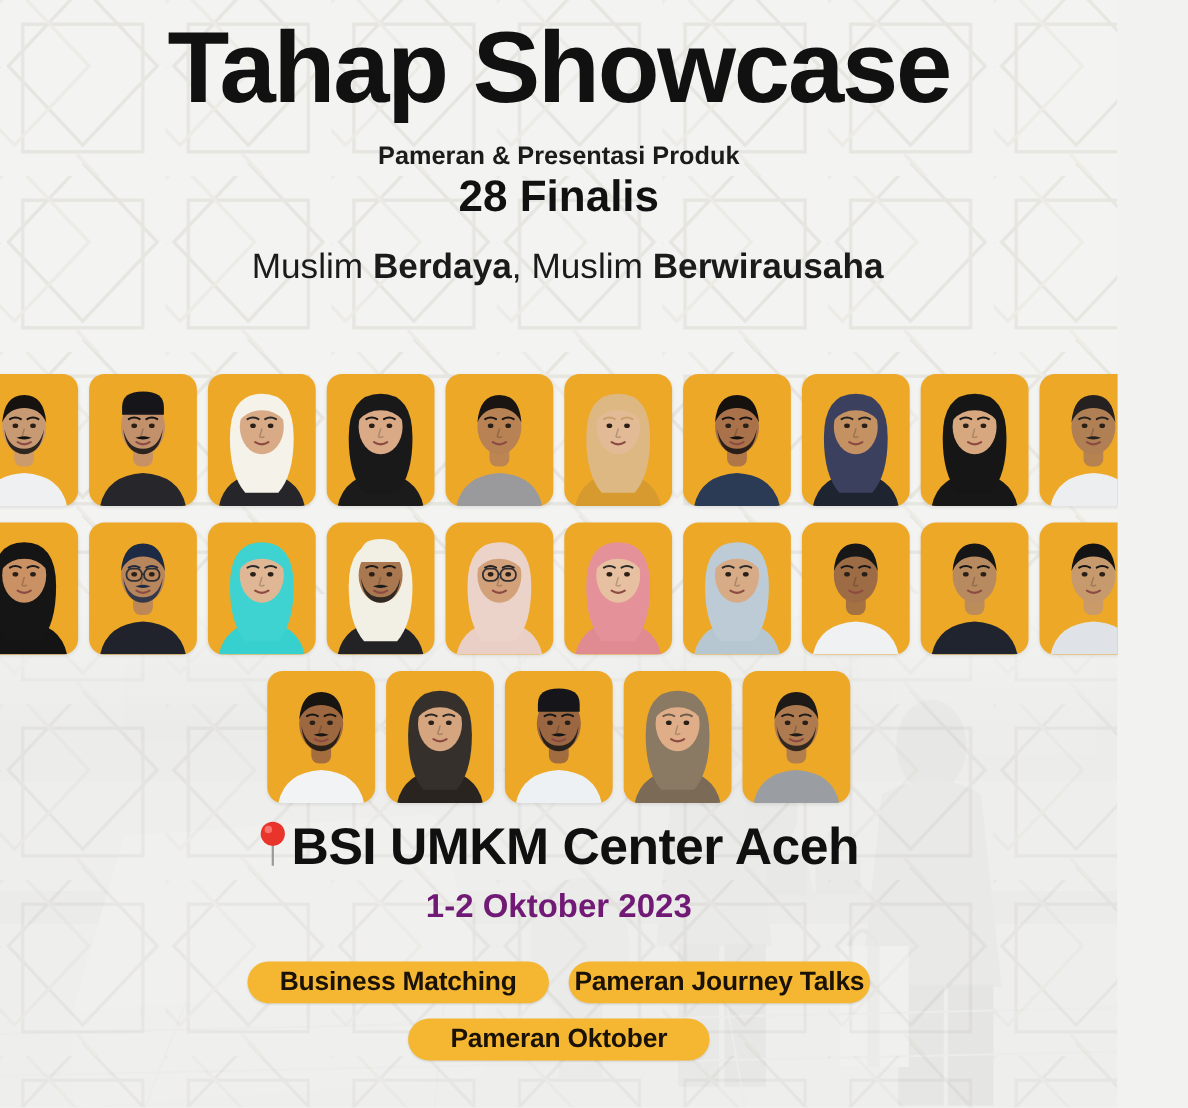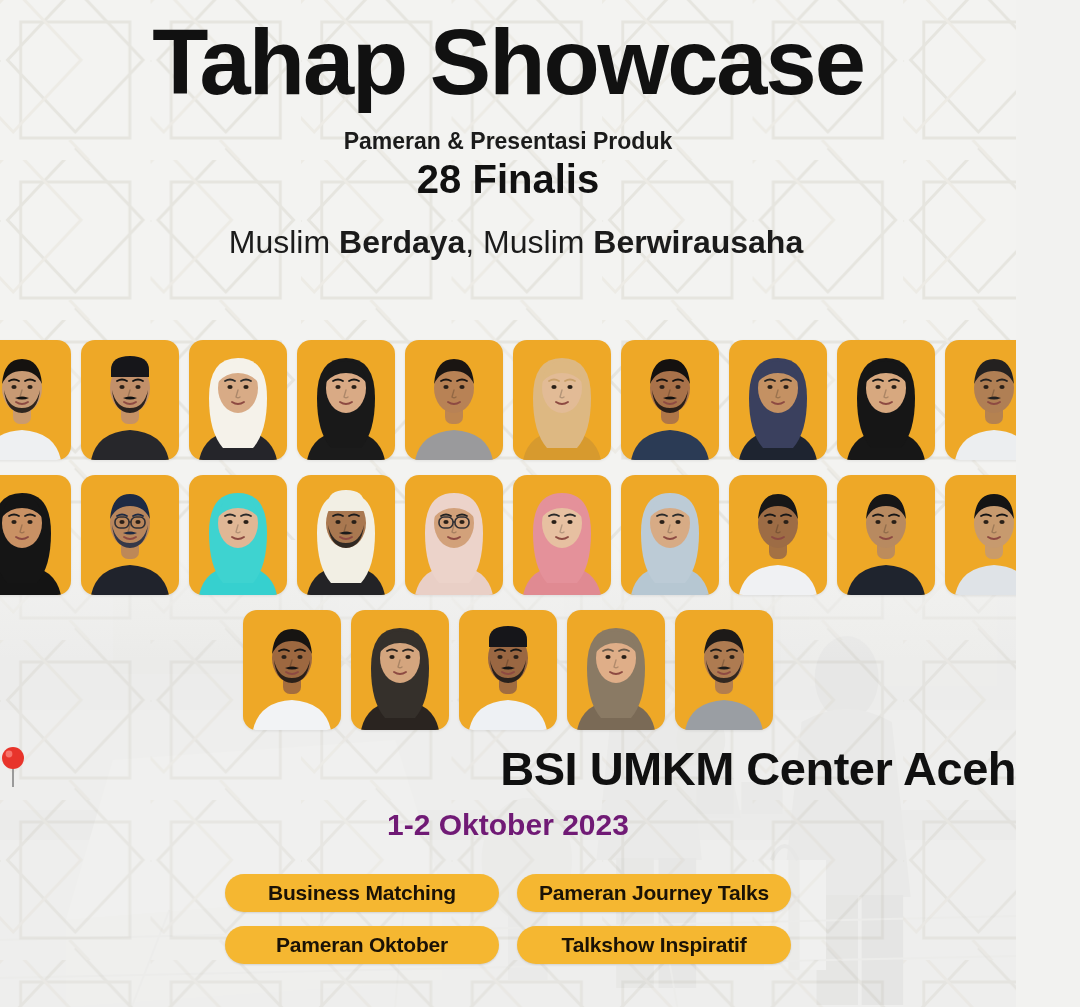--- a/index.html
+++ b/index.html
@@ -97,21 +97,21 @@
   }
   .tile .portrait{
     position:absolute;left:0;right:0;bottom:0;top:0;
   }
   .tile .portrait svg{display:block;width:100%;height:100%;}
 
   
   .venue-line{
     position:absolute;left:0;right:0;top:745px;
     text-align:center;
-    display:flex;align-items:center;justify-content:space-between;gap:4px;
+    display:flex;align-items:center;justify-content:center;gap:4px;
   }
   .pin-icon{
     display:inline-block;width:26px;height:42px;position:relative;top:-2px;
   }
   .pin-icon svg{display:block;width:100%;height:100%;}
   .venue-name{
     font-size:47px;font-weight:700;color:#101010;letter-spacing:-.5px;
     line-height:1;
   }
   .venue-date{
@@ -127,21 +127,21 @@
     width:566px;margin:0 auto;
     gap:14px 18px;
     justify-content:center;
   }
   .pill{
     width:274px;height:38px;
     border-radius:19px;
     background:#f5b731;
     display:flex;align-items:center;justify-content:center;
     color:#1a1206;
-    font-size:21px;font-weight:700;
+    font-size:24px;font-weight:700;
     letter-spacing:-.2px;
     box-shadow:0 1px 2px rgba(0,0,0,.12);
   }
 </style>
 </head>
 <body>
 
 <div id="poster">
 
   <div class="pattern-layer">
@@ -678,16 +678,15 @@
       </svg>
     </span>
     <span class="venue-name">BSI UMKM Center Aceh</span>
   </div>
   <div class="venue-date">1-2 Oktober 2023</div>
 
   <div class="pill-grid">
       <div class="pill" style="background: rgb(245, 183, 49);">Business Matching</div>
       <div class="pill" style="background: rgb(245, 183, 49);">Pameran Journey Talks</div>
       <div class="pill" style="background: rgb(245, 183, 49);">Pameran Oktober</div>
-      <div class="pill" style="background: rgb(245, 183, 49);">Talkshow Inspiratif</div>
     </div>
 
 </div>
 
 </body></html>

